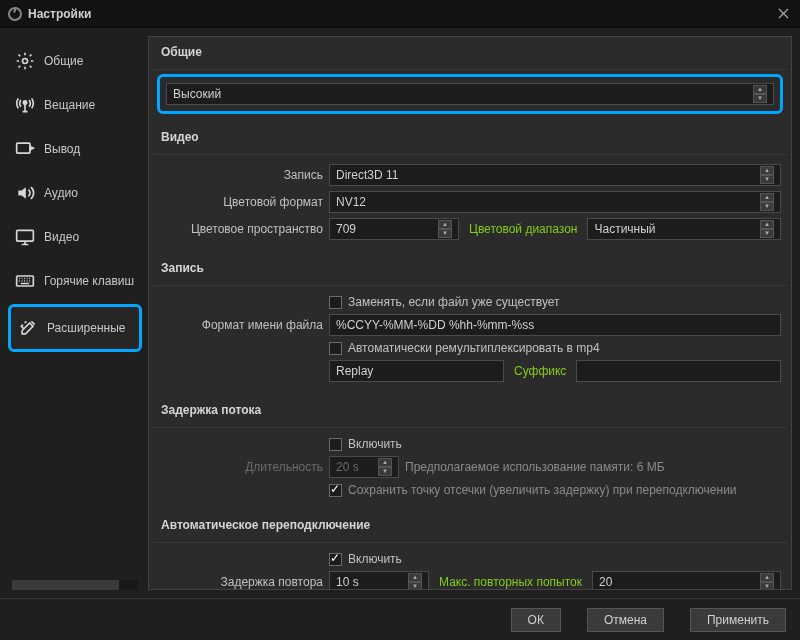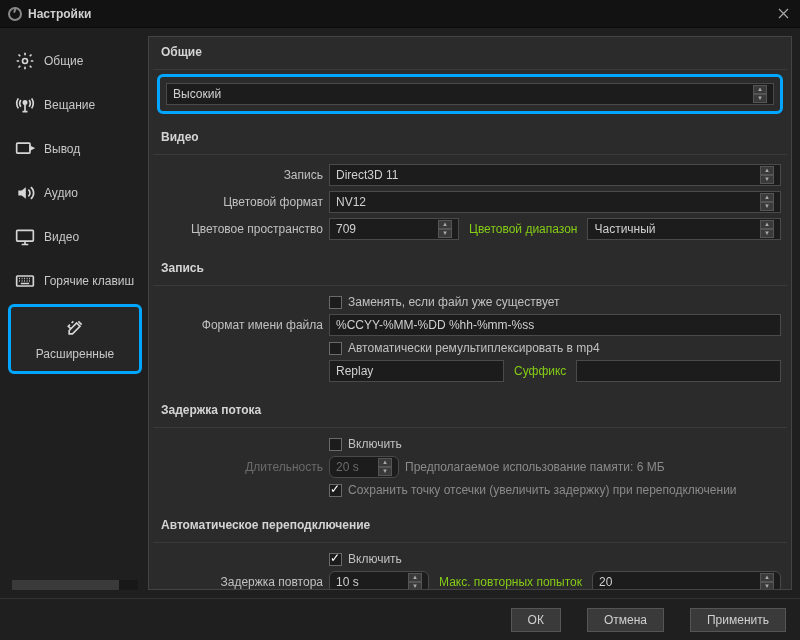--- a/index.html
+++ b/index.html
@@ -7,33 +7,33 @@
   .window { width: 800px; height: 640px; background: #1f1f1f; display: flex; flex-direction: column; }
   .titlebar { height: 28px; background: #121212; display: flex; align-items: center; padding: 12px 8px; color: #d0d0d0; border-bottom: 1px solid #0a0a0a; justify-content: space-between; font-weight: bold; }
   .titlebar-left { display: flex; align-items: center; gap: 6px; }
   .logo { width: 14px; height: 14px; border: 2px solid #888; border-radius: 50%; position: relative; }
   .logo::before { content:""; position:absolute; width:2px; height:6px; background:#888; left:4px; top:-2px; transform: rotate(20deg); border-radius:1px;}
   .close-x { width: 18px; height: 18px; display:flex; align-items:center; justify-content:center; color:#aaa; cursor:pointer; }
   .body { flex:1; display:flex; padding: 8px; gap: 6px; min-height:0; }
   .sidebar { width: 134px; display:flex; flex-direction:column; gap:2px; padding-top:4px; }
   .side-item { display:flex; align-items:center; gap:8px; padding:10px 6px; color:#c8c8c8; cursor:pointer; white-space:nowrap; }
   .side-item .icon { width:22px; height:22px; display:flex; align-items:center; justify-content:center; color:#d6d6d6; }
-  .side-item.active { border:3px solid #00a6ff; border-radius:6px; background:#262626;flex-direction:column; }
+  .side-item.active { border:3px solid #00a6ff; border-radius:6px; background:#262626; }
   .content { flex:1; background:#2b2b2b; border:1px solid #444; overflow-y:auto; padding:2px 4px 4px 4px; min-height:0; }
   .section-header { background:#2b2b2b; border-bottom:1px solid #3a3a3a; padding:6px 8px 10px 8px; font-weight:bold; color:#d4d4d4; }
   .section { padding:4px 6px 10px 6px; }
   .form-row { display:flex; align-items:center; gap:6px; margin:5px 0; }
   .lbl { text-align:right; color:#c0c0c0; flex-shrink:0; }
   .lbl.w1 { width: 164px; }
   .lbl.disabled { color:#6b6b6b; }
   .combo, .txt, .spin { background:#1c1c1c; border:1px solid #4a4a4a; color:#d0d0d0; height:22px; padding:2px 6px; font-size:12px; }
   .combo { display:flex; align-items:center; justify-content:center; }
   .combo.flex { flex:1; }
   .txt { flex:1; }
-  .spin { display:flex; align-items:center;border-radius:6px; }
+  .spin { display:flex; align-items:center; }
   .spin-ctrl { width:14px; display:flex; flex-direction:column; margin-left:auto; }
   .spin-btn { height:9px; background:#3a3a3a; border:1px solid #555; font-size:7px; line-height:6px; text-align:center; color:#aaa; }
   .chk { display:inline-block; width:13px; height:13px; background:#1c1c1c; border:1px solid #6a6a6a; position:relative; flex-shrink:0; }
   .chk.checked::after { content:"✓"; position:absolute; left:0; top:-3px; color:#fff; font-size:12px; }
   .highlight-row { border:3px solid #00a6ff; border-radius:6px; padding:6px 6px; margin:0 -2px; display:flex; align-items:center; gap:6px; background:#2b2b2b; }
   .mid-label { color:#84cc16; padding:0 4px; white-space:nowrap; }
   .footer { height: 42px; display:flex; align-items:center; justify-content:flex-end; gap:26px; padding-right:14px; border-top:1px solid #333; }
   .btn { background:#3a3a3a; border:1px solid #555; color:#d0d0d0; padding:4px 16px; font-size:12px; cursor:pointer; }
   .scrollbar-h { height:10px; margin:4px 4px 0 4px; background:#181818; position:relative; }
   .scrollbar-h::after { content:""; position:absolute; left:0; top:0; height:100%; width:85%; background:#3a3a3a; }

